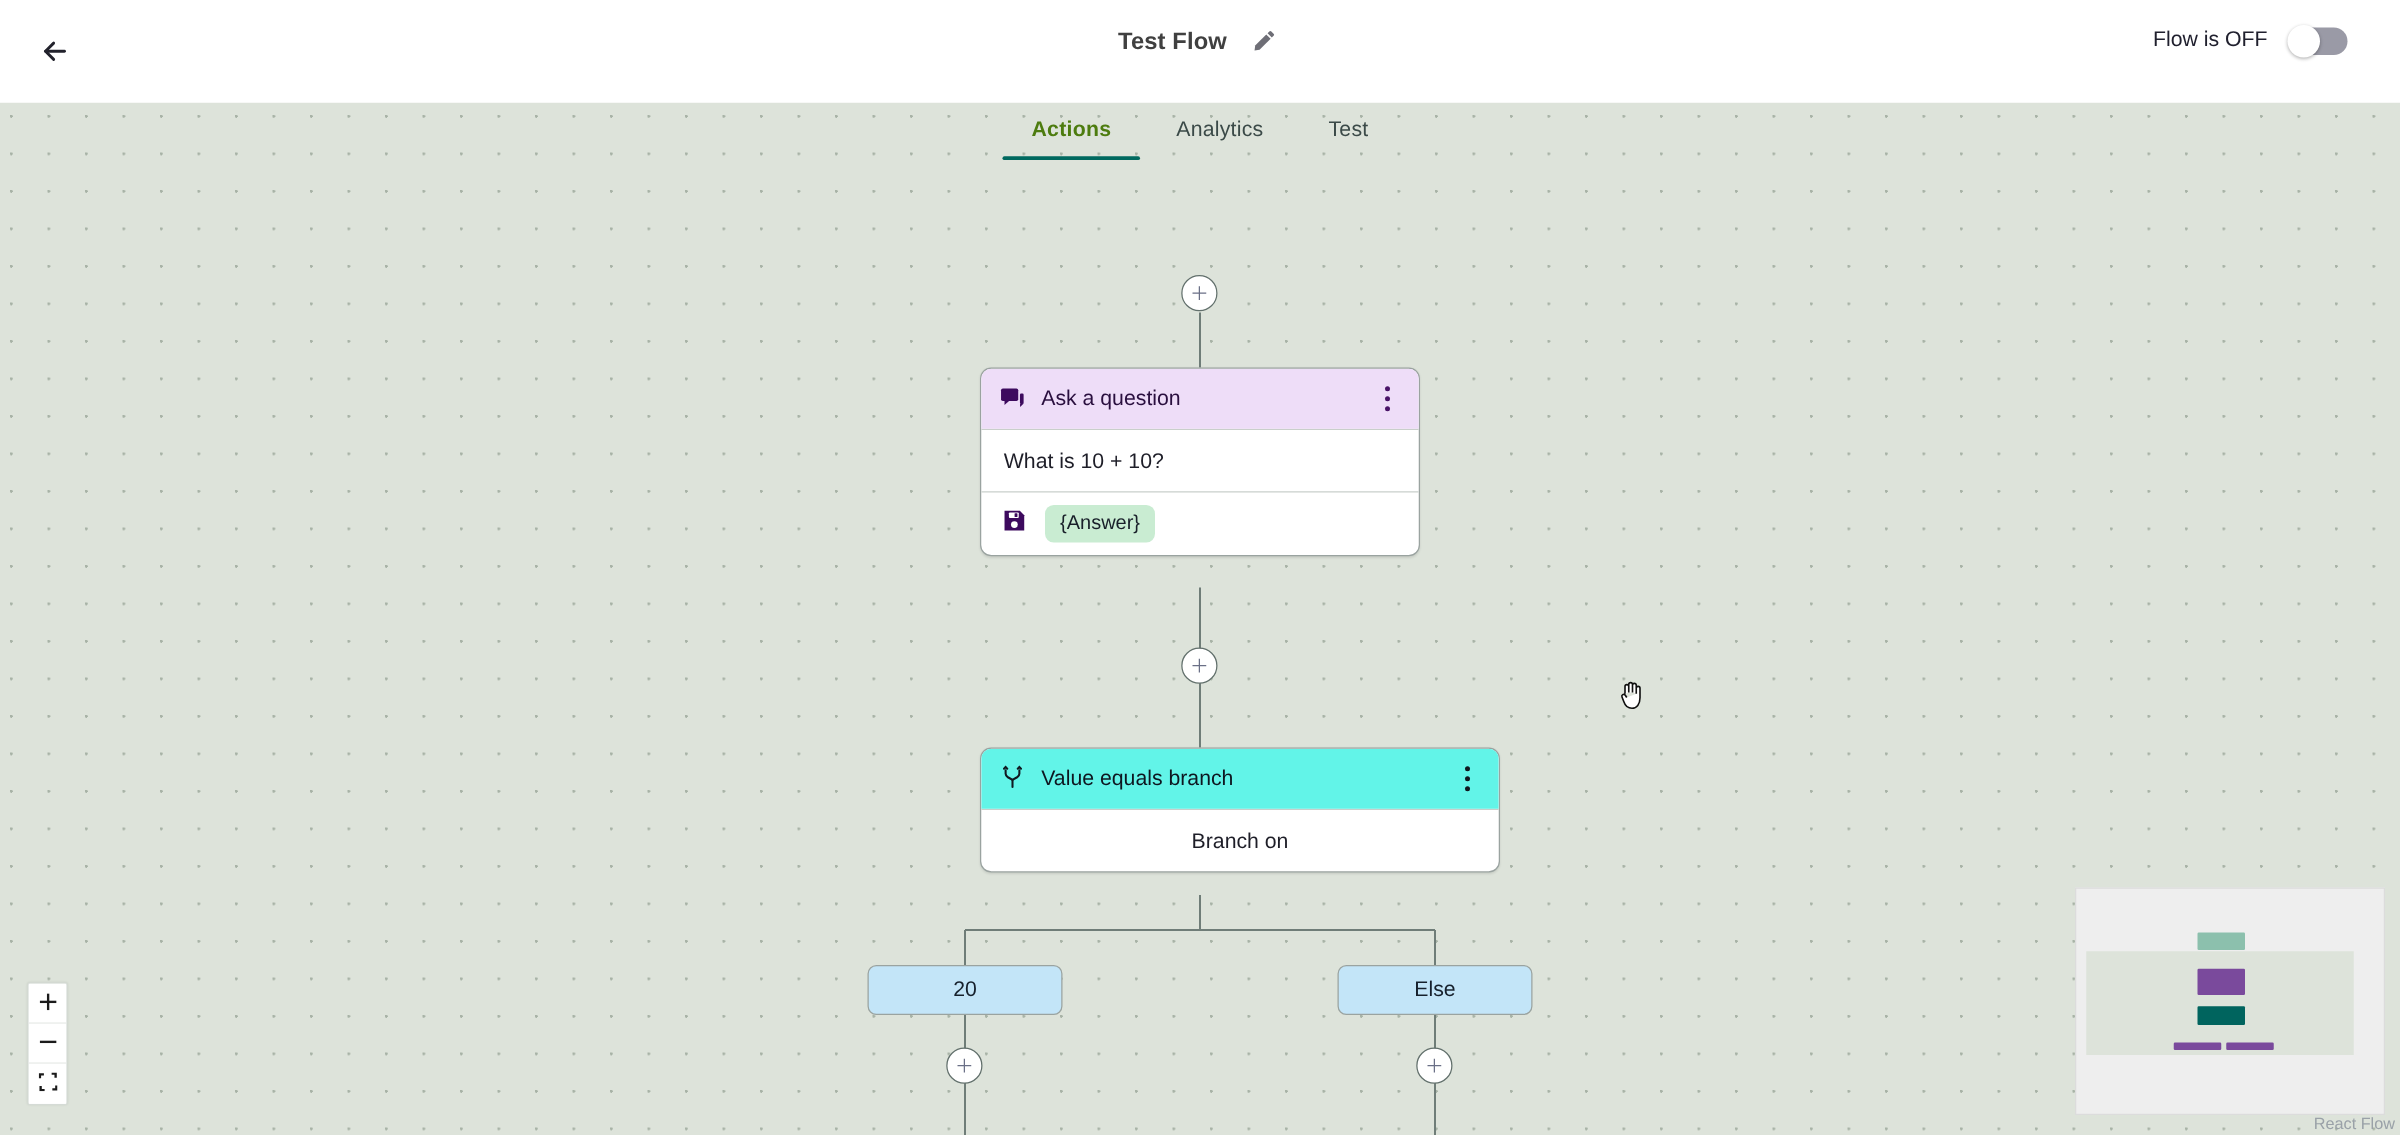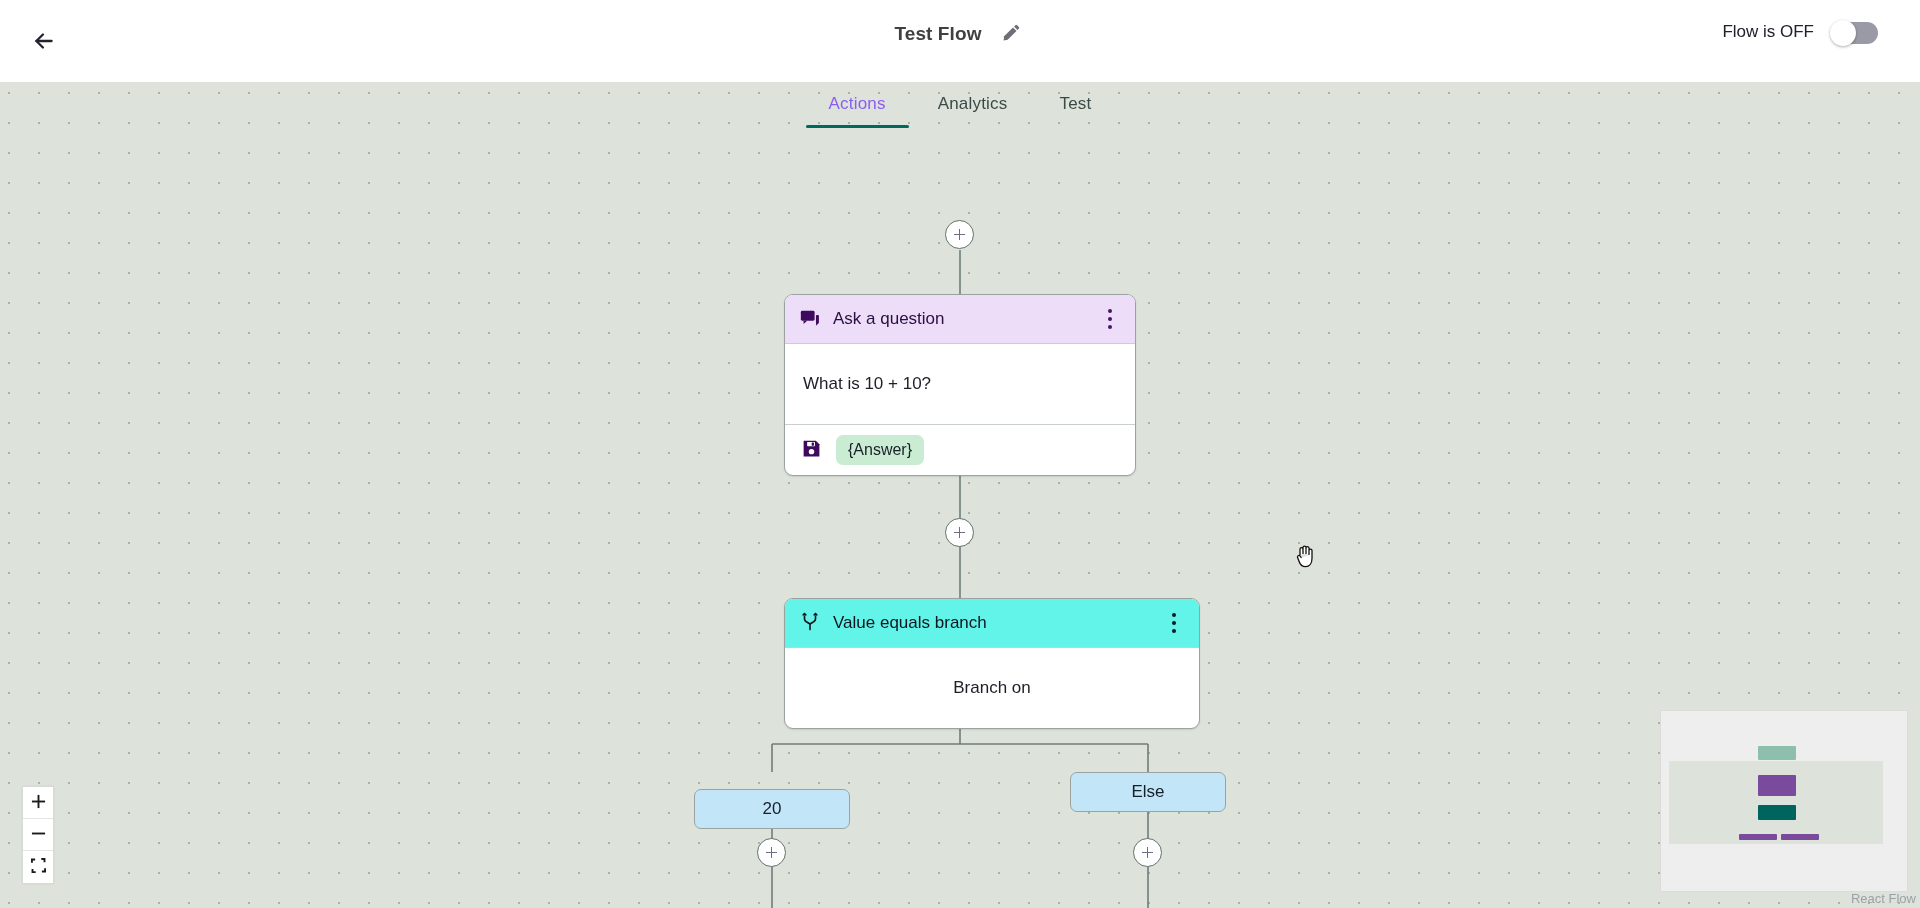--- a/index.html
+++ b/index.html
@@ -141,21 +141,21 @@
     position: relative;
     font-size: 17px;
     padding: 12px 26px 14px 26px;
     color: #3b4a48;
     background: transparent;
     border: none;
     cursor: pointer;
     font-family: "Liberation Sans", sans-serif;
     letter-spacing: 0.2px;
   }
-  .tab.active { color: #8b5cf6; font-weight: 400; }
+  .tab.active { color: #4d7c0f; font-weight: 700; }
   .tab.active::after {
     content: "";
     position: absolute;
     left: 3px; right: 3px;
     bottom: 0;
     height: 3px;
     background: #00695f;
     border-radius: 2px;
   }
 
@@ -197,21 +197,21 @@
     display: flex; flex-direction: column;
     align-items: center; justify-content: center;
     gap: 4px;
     cursor: pointer;
     border: none; background: transparent;
     flex: none;
   }
   .kebab i { width: 4px; height: 4px; border-radius: 50%; display: block; }
 
   .node-body {
-    padding: 30px 18px;
+    padding: 14px 18px;
     font-size: 17px;
     color: #1e1e28;
     border-top: 1px solid #c9cfcb;
     min-height: 50px;
     display: flex;
     align-items: center;
   }
   .node-body.centered { justify-content: center; }
 
   .node-footer {
@@ -452,21 +452,21 @@
           <span class="hdr-title">Value equals branch</span>
           <button class="kebab" aria-label="Node options">
             <i></i>
               <i></i>
               <i></i>
           </button>
         </div>
         <div class="node-body centered">Branch on</div>
       </div>
 
-      <div class="branch-pill" style="left:694px; top:707px;">20</div>
+      <div class="branch-pill" style="left:694px; top:690px;">20</div>
       <div class="branch-pill" style="left:1070px; top:690px;">Else</div>
 
       <button class="plus-btn" style="left:757px; top:756px;" aria-label="Add node"></button>
       <button class="plus-btn" style="left:1133px; top:756px;" aria-label="Add node"></button>
 
       <div class="grab-cursor" style="left:1295px; top:462px;">
         <svg width="22" height="26" viewBox="0 0 22 26">
           <path d="M5 11V5.2a1.5 1.5 0 0 1 3 0V10M8 10V3.6a1.5 1.5 0 0 1 3 0V10M11 10V4.2a1.5 1.5 0 0 1 3 0V11M14 11V6.6a1.5 1.5 0 0 1 3 0v7.6c0 5.2-2.6 8.4-6.4 8.4-3.6 0-5.6-2.4-6.6-5.4L2.6 13.6a1.5 1.5 0 0 1 2.5-1.6L6.4 14" fill="#ffffff" stroke="#111111" stroke-width="1.3" stroke-linejoin="round"></path>
         </svg>
       </div>

